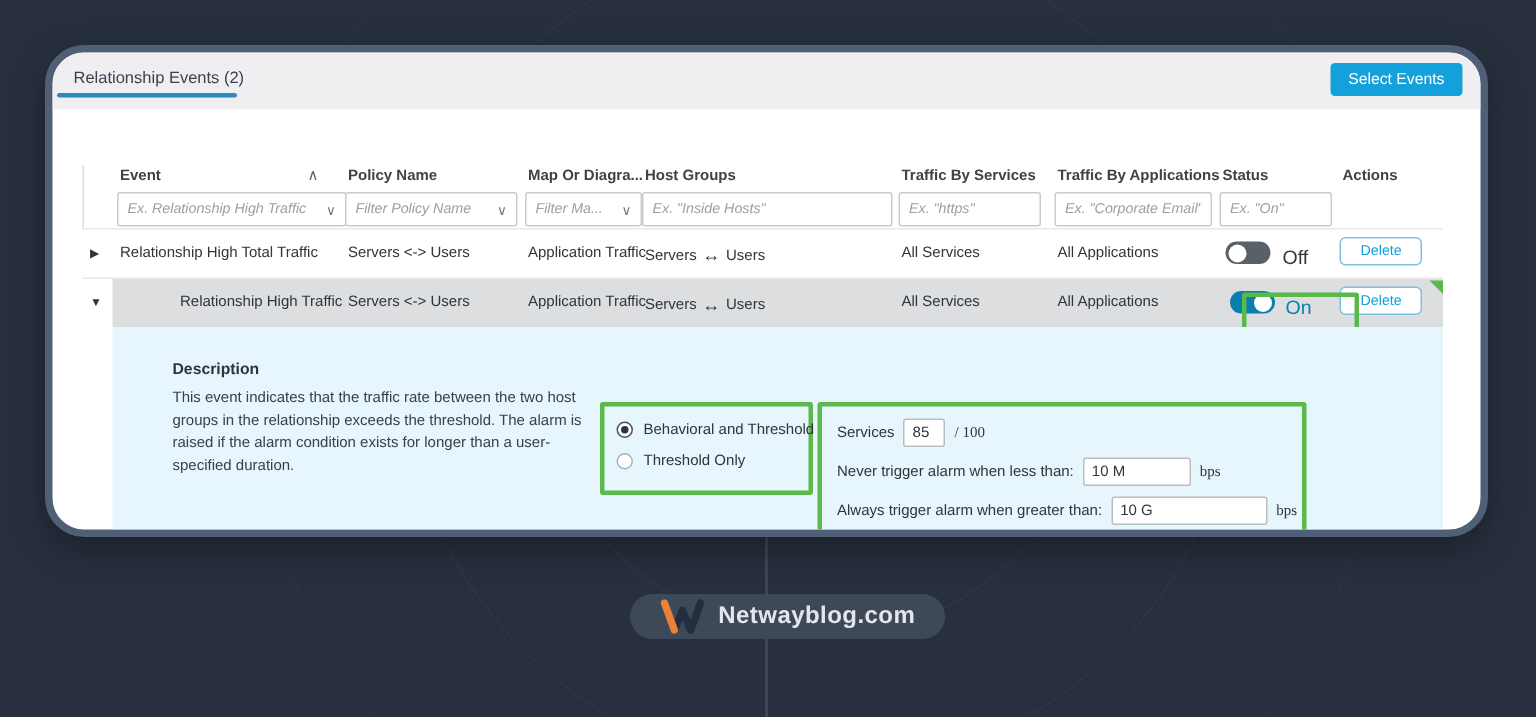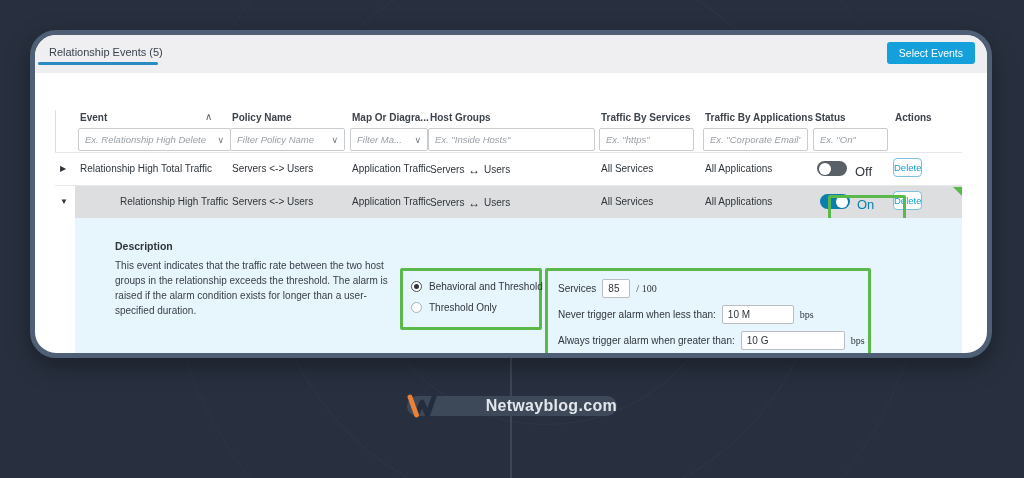--- a/index.html
+++ b/index.html
@@ -65,21 +65,21 @@
   .toggle-off { background:#596068; }
   .toggle-off .knob { left:2px; }
   .toggle-on { background:#0b7eb0; }
   .toggle-on .knob { right:2px; }
   .toggle-label { position:absolute; top:11px; font-size:13px; }
   .lbl-off { color:#33383d; }
   .lbl-on { color:#0b7eb0; }
 
   .btn-delete {
     position:absolute; top:5px; background:#ffffff; color:#14a0da; border:1px solid #7cc0e0;
-    border-radius:4px; font-size:9.5px; padding:3px 0; cursor:pointer;
+    border-radius:4px; font-size:9.5px; padding:3px 13px; cursor:pointer;
     font-family:"Liberation Sans", sans-serif;
   }
 
   .corner-flag { position:absolute; right:0; top:1px; width:0; height:0;
     border-top:9px solid #5bb94c; border-left:9px solid transparent; }
 
   
   .details { position:absolute; left:40px; right:25px; top:183px; bottom:0; background:#e7f5fc; }
   .desc-title { position:absolute; left:40px; top:22px; font-size:10.5px; font-weight:bold; color:#2f353b; }
   .desc-text { position:absolute; left:40px; top:40px; width:278px; font-size:10px; line-height:1.5; color:#3a4047; }
@@ -102,57 +102,57 @@
   .in-tolerance { width:28px; }
   .in-min { width:72px; }
   .in-max { width:104px; }
   .in-dur { width:98px; }
   .f-unit { font-size:10px; color:#2f353b;font-family:Liberation Serif, serif; }
 
   .toggle-hl { left:773px; top:-31px; width:78px; height:30px; }
 
   
   .badge {
-    position:absolute; left:407px; top:396px; width:210px; height:20px; background:#3d4959;
-    border-radius:18px; display:flex; align-items:center; justify-content:space-between; gap:9px;
+    position:absolute; left:420px; top:396px; width:210px; height:30px; background:#3d4959;
+    border-radius:18px; display:flex; align-items:center; justify-content:center; gap:9px;
   }
   .badge-text { font-size:16px; font-weight:bold; color:#e3e7ec; letter-spacing:0.3px; }
 </style>
 </head>
 <body>
 
 <div class="stage">
   <div class="deco-circle c1"></div>
   <div class="deco-circle c2"></div>
   <div class="deco-circle c3"></div>
   <div class="vline"></div>
 
   <div class="card">
 
     <div class="tabbar">
-      <div class="tab-label">Relationship Events (5)</div>
+      <div class="tab-label">Relationship Events (2)</div>
       <div class="tab-underline"></div>
       <button class="btn-primary">Select Events</button>
     </div>
 
     <div class="tbl-left-line"></div>
 
     <div class="hdr" style="left:45px;">Event</div>
     <div class="sort-caret">∧</div>
     <div class="hdr" style="left:197px;">Policy Name</div>
     <div class="hdr" style="left:317px;">Map Or Diagra...</div>
     <div class="hdr" style="left:395px;">Host Groups</div>
     <div class="hdr" style="left:566px;">Traffic By Services</div>
     <div class="hdr" style="left:670px;">Traffic By Applications</div>
     <div class="hdr" style="left:780px;">Status</div>
     <div class="hdr" style="left:860px;">Actions</div>
 
     <div class="filter" style="left:43px; width:153px;">
       <div class="combo">
-        <span class="ph">Ex. Relationship High Delete</span>
+        <span class="ph">Ex. Relationship High Traffic</span>
         <span class="chev">∨</span>
       </div>
     </div>
     <div class="filter" style="left:195px; width:115px;">
       <div class="combo">
         <span class="ph">Filter Policy Name</span>
         <span class="chev">∨</span>
       </div>
     </div>
     <div class="filter" style="left:315px; width:78px;">

